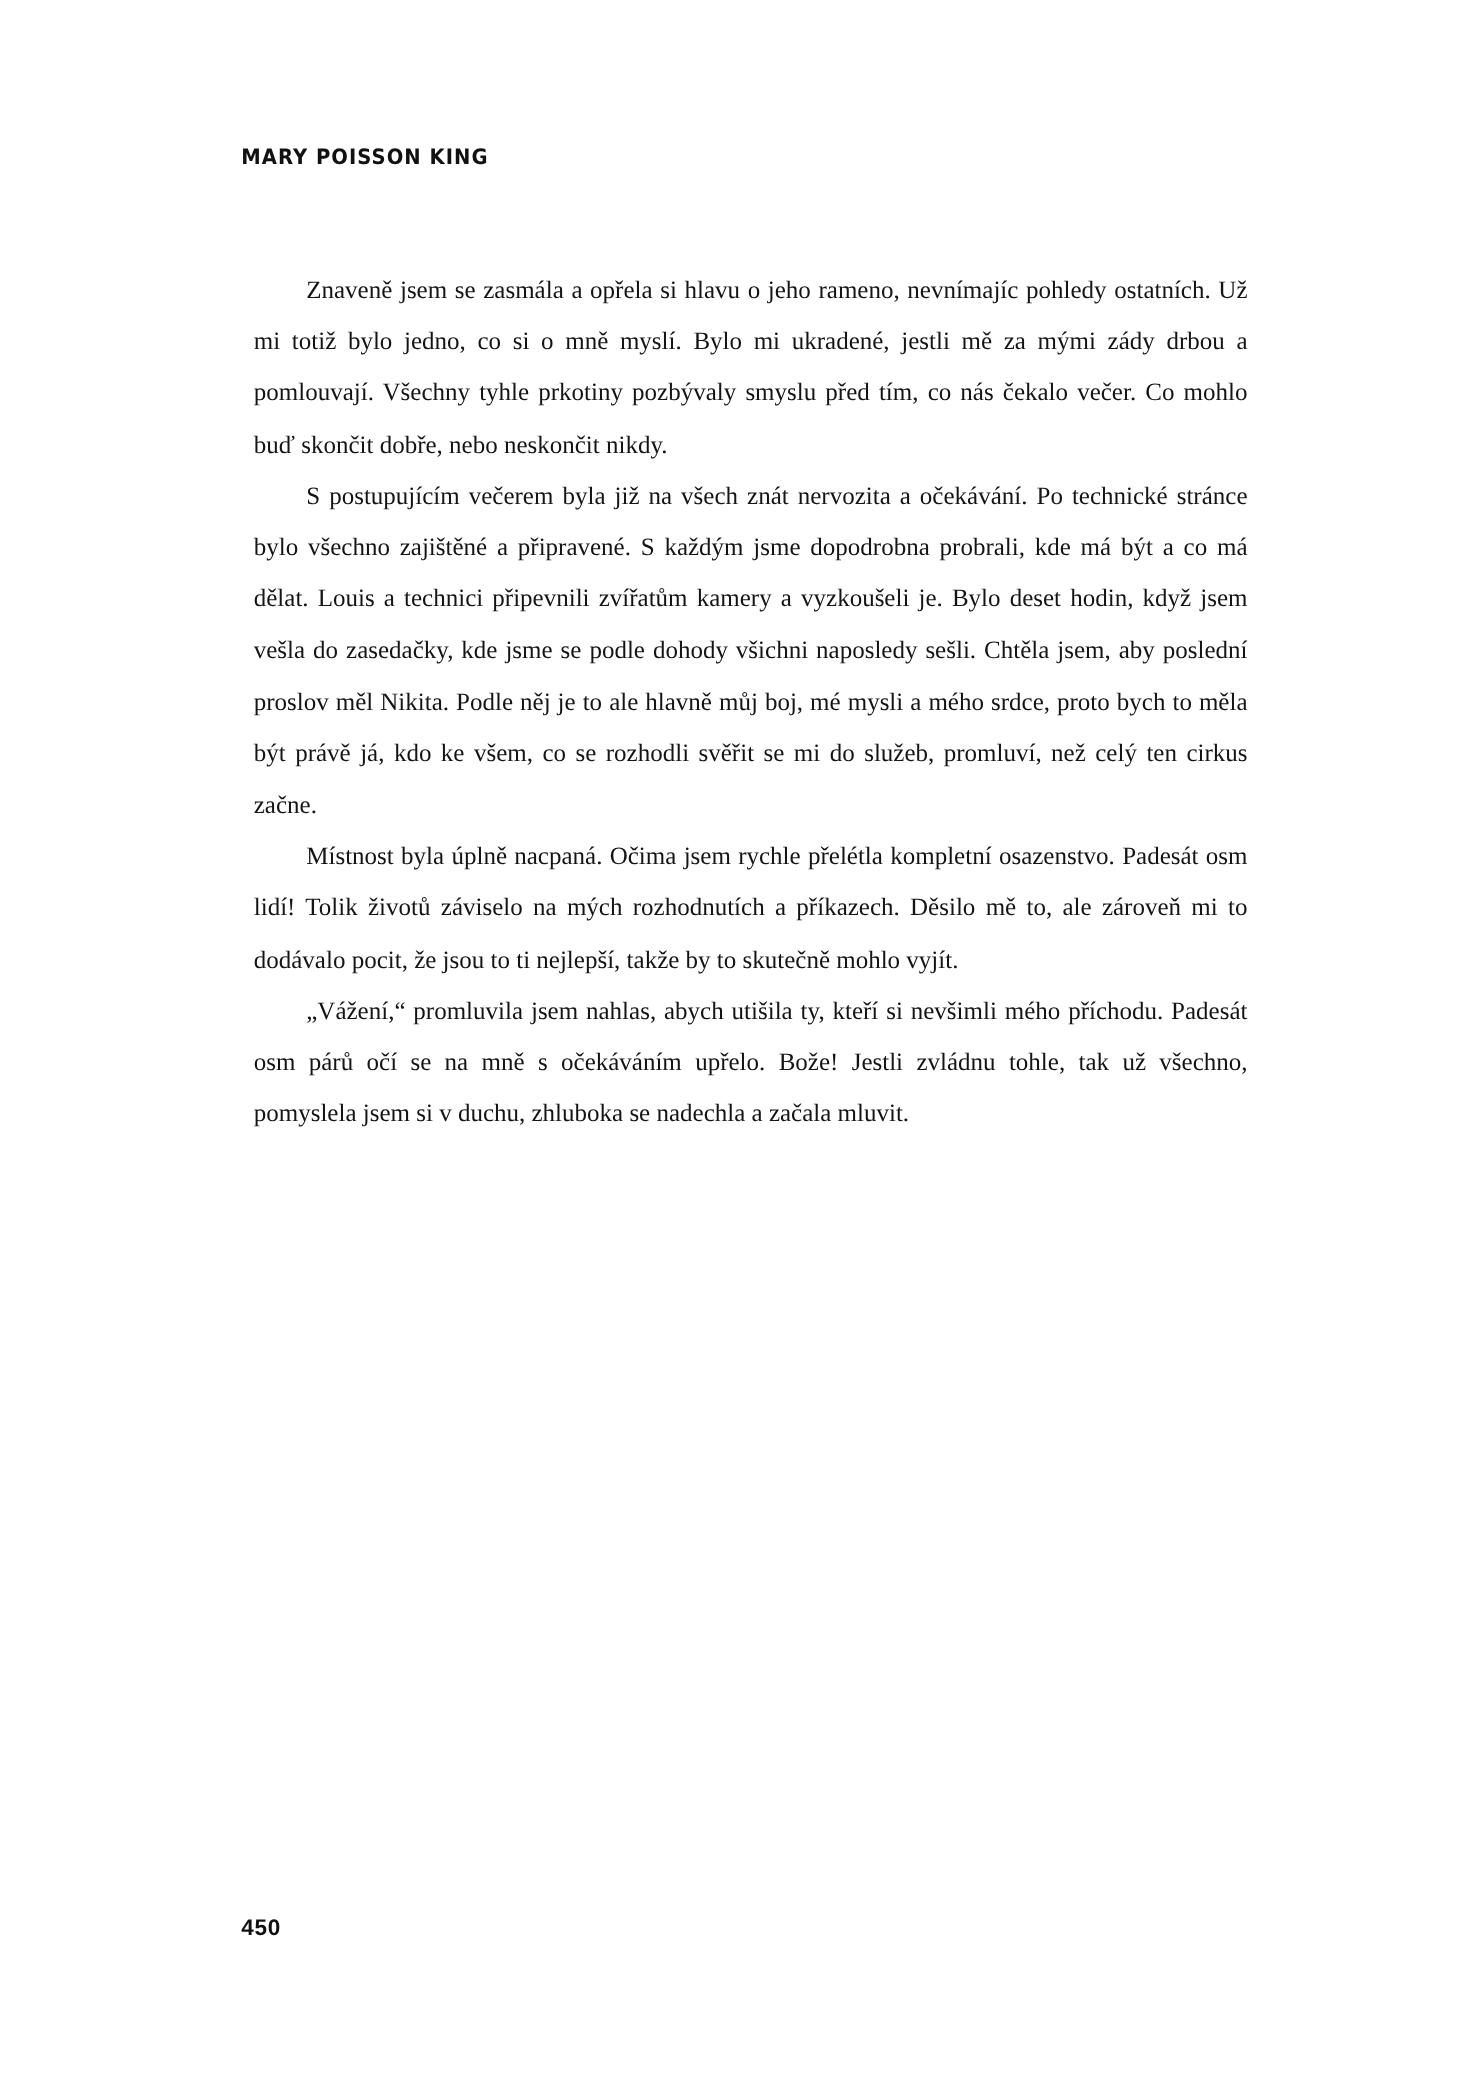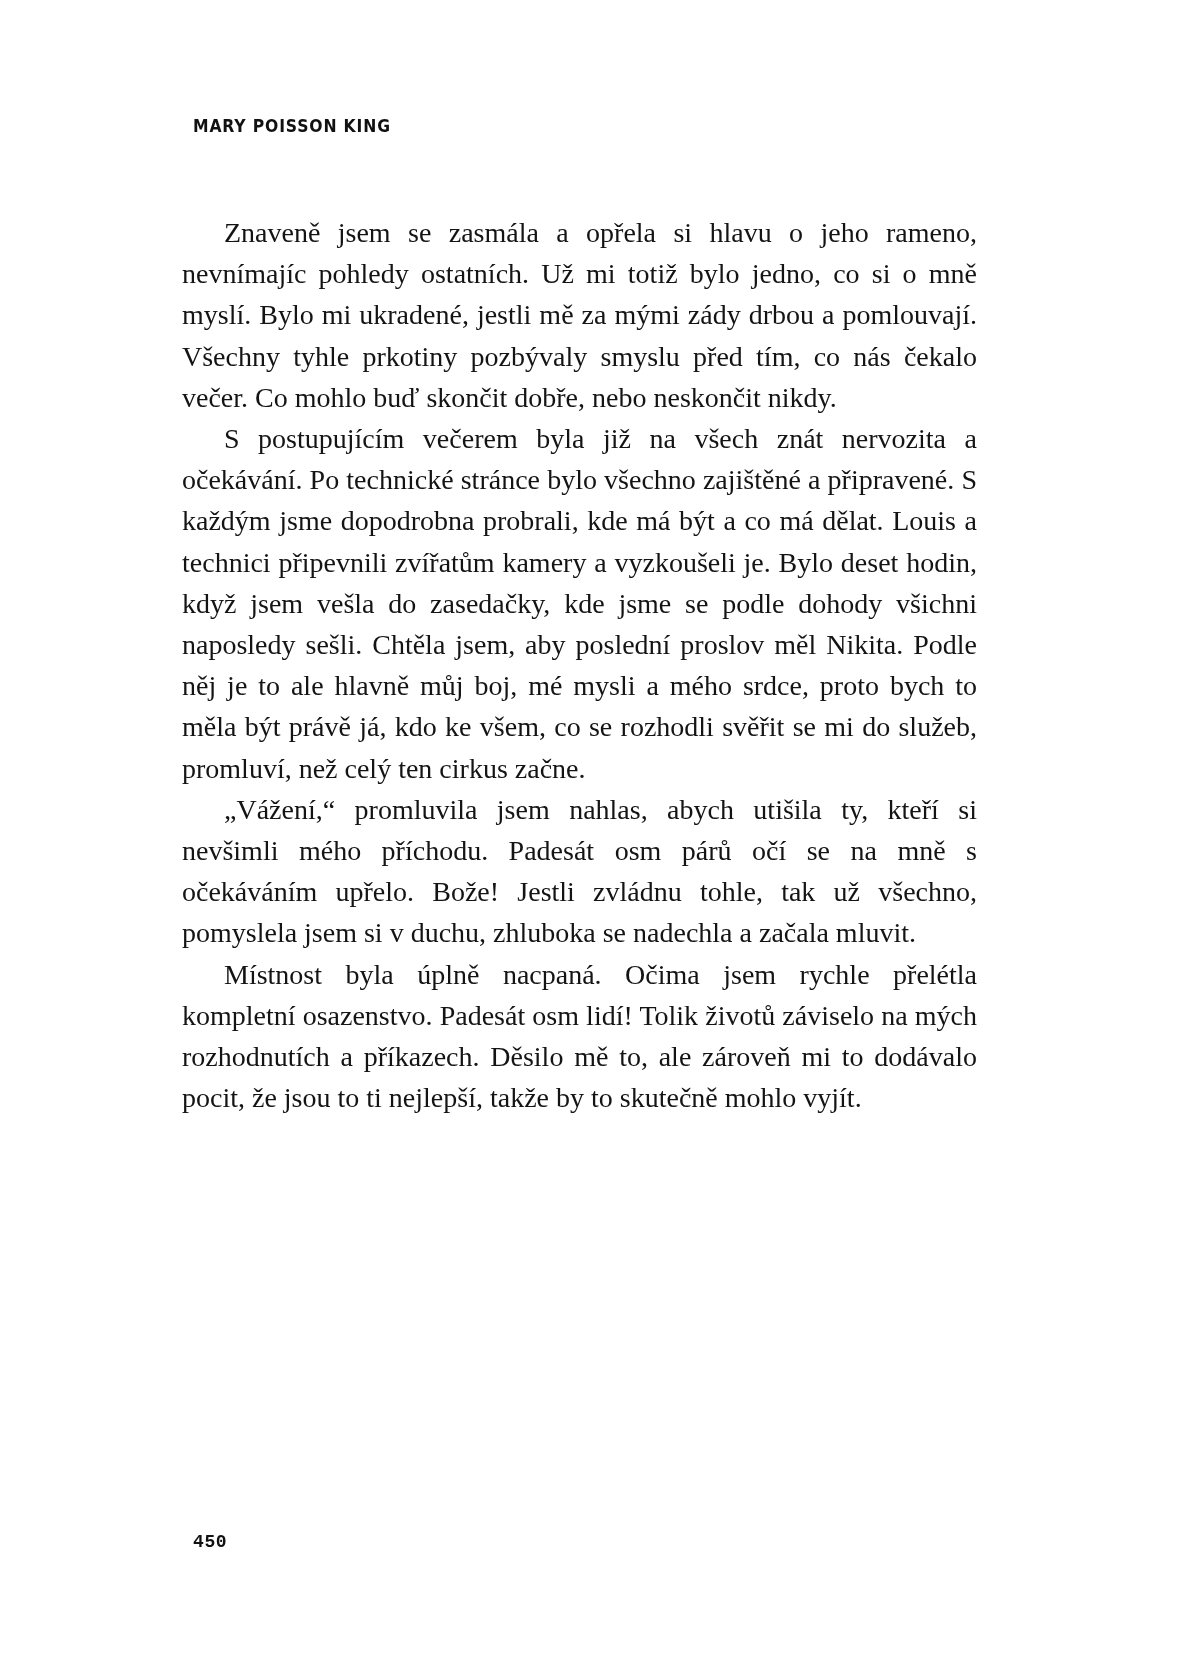--- a/index.html
+++ b/index.html
@@ -21,50 +21,50 @@
       font-family: "DejaVu Sans", sans-serif;
       font-weight: bold;
       font-size: 17px;
       letter-spacing: 0.9px;
       color: #111111;
       transform: scaleX(0.92);
       transform-origin: left top;
     }
     .body-text {
       position: absolute;
-      left: 182px;
+      left: 203px;
       top: 212px;
       width: 795px;
       font-family: "Liberation Serif", "DejaVu Serif", serif;
-      font-size: 28px;
+      font-size: 20px;
       line-height: 41.2px;
       color: #141414;
     }
     .body-text p {
       margin: 0;
       text-indent: 42px;
       text-align: justify;
       hyphens: manual;
     }
     .folio {
       position: absolute;
       left: 193px;
       top: 1532px;
-      font-family: Liberation Mono, monospace;
+      font-family: Liberation Sans, sans-serif;
       font-weight: bold;
       font-size: 18px;
       letter-spacing: 0.6px;
       color: #111111;
     }
   </style>
 </head>
 <body>
 
 <div class="running-head">MARY POISSON KING</div>
 
 <div class="body-text">
   <p>Znaveně jsem se zasmála a opřela si hlavu o jeho rameno, nevnímajíc pohledy ostatních. Už mi totiž bylo jedno, co si o mně myslí. Bylo mi ukradené, jestli mě za mými zády drbou a pomlouvají. Všechny tyhle prkotiny pozbývaly smyslu před tím, co nás čekalo večer. Co mohlo buď skončit dobře, nebo neskončit nikdy.</p>
   <p>S postupujícím večerem byla již na všech znát nervozita a očekávání. Po technické stránce bylo všechno zajištěné a připravené. S každým jsme dopodrobna probrali, kde má být a co má dělat. Louis a technici připevnili zvířatům kamery a vyzkoušeli je. Bylo deset hodin, když jsem vešla do zasedačky, kde jsme se podle dohody všichni naposledy sešli. Chtěla jsem, aby poslední proslov měl Nikita. Podle něj je to ale hlavně můj boj, mé mysli a mého srdce, proto bych to měla být právě já, kdo ke všem, co se rozhodli svěřit se mi do služeb, promluví, než celý ten cirkus začne.</p>
+  <p>Místnost byla úplně nacpaná. Očima jsem rychle přelétla kompletní osazenstvo. Padesát osm lidí! Tolik životů záviselo na mých rozhodnutích a příkazech. Děsilo mě to, ale zároveň mi to dodávalo pocit, že jsou to ti nejlepší, takže by to skutečně mohlo vyjít.</p>
   <p>„Vážení,“ promluvila jsem nahlas, abych utišila ty, kteří si nevšimli mého příchodu. Padesát osm párů očí se na mně s očekáváním upřelo. Bože! Jestli zvládnu tohle, tak už všechno, pomyslela jsem si v duchu, zhluboka se nadechla a začala mluvit.</p>
-  <p>Místnost byla úplně nacpaná. Očima jsem rychle přelétla kompletní osazenstvo. Padesát osm lidí! Tolik životů záviselo na mých rozhodnutích a příkazech. Děsilo mě to, ale zároveň mi to dodávalo pocit, že jsou to ti nejlepší, takže by to skutečně mohlo vyjít.</p>
 </div>
 
 <div class="folio">450</div>
 
 </body></html>

